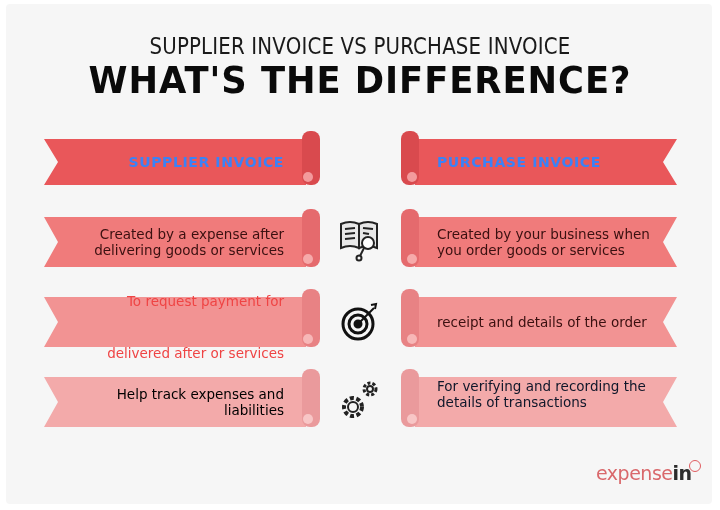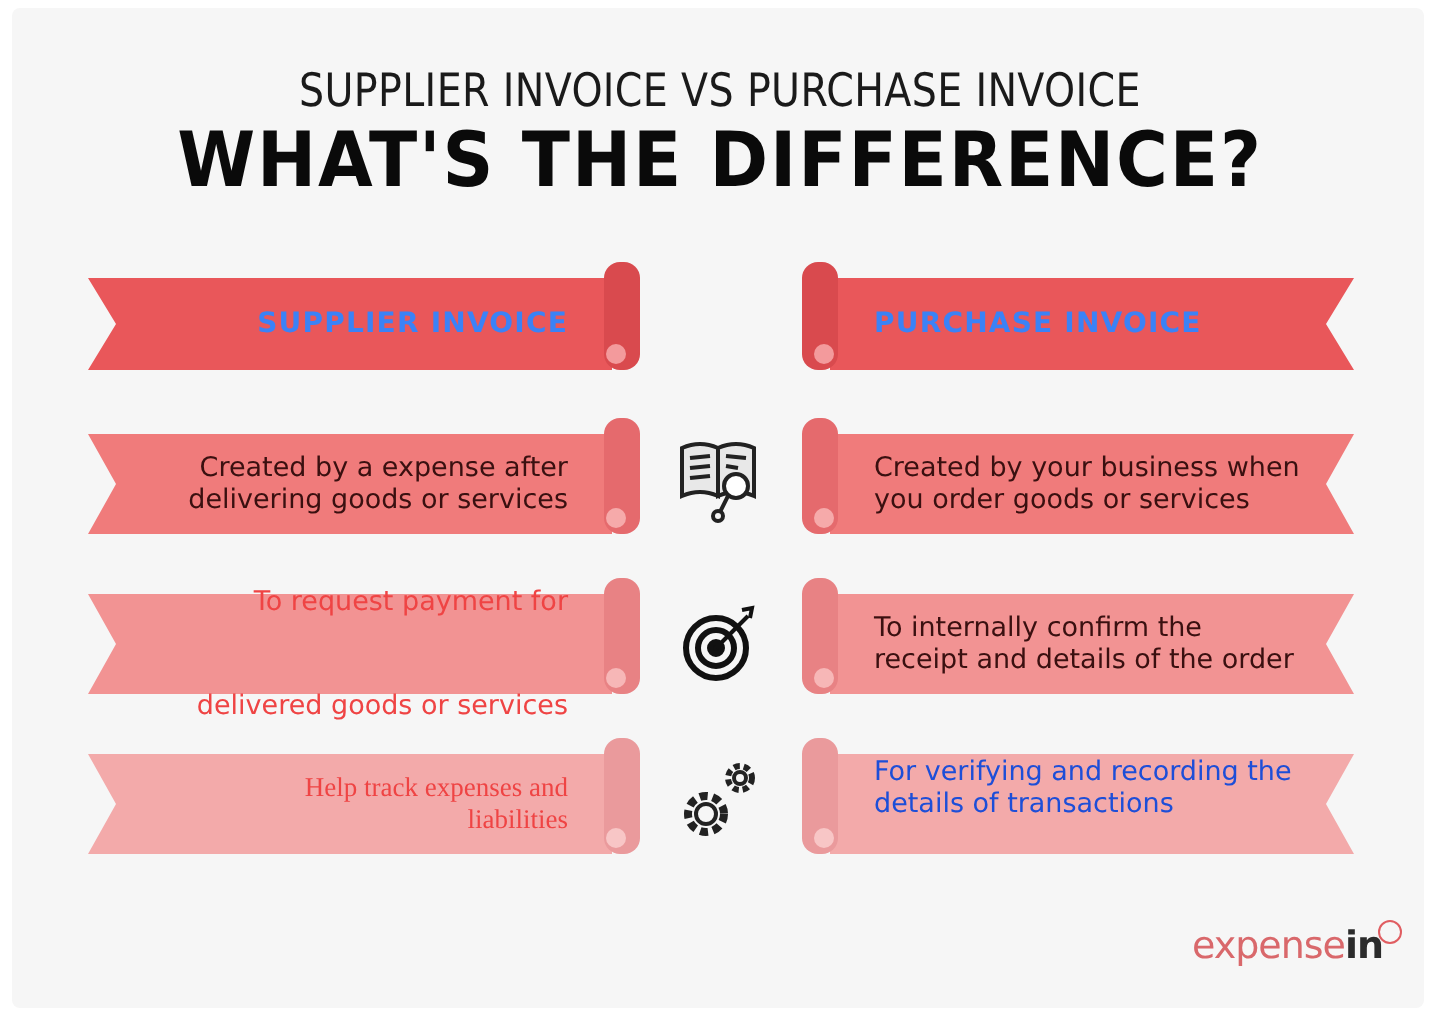--- a/index.html
+++ b/index.html
@@ -81,62 +81,61 @@
 </div>
 
 <div class="ribbon left" style="left:44px; top:289px; width:276px; height:58px;">
   <svg width="276" height="58" viewBox="0 0 276 58">
     <path d="M0 8 L262 8 L262 58 L0 58 L14 33 Z" fill="#f29393"></path>
     <rect x="258" y="0" width="18" height="58" rx="8" fill="#e88284"></rect>
     <circle cx="264" cy="50" r="5" fill="#f7b7b7"></circle>
   </svg>
   <div class="txt" style="top:8px; height:60px; color:#ef4444;gap:36px;">
     <span>To request payment for</span>
-    <span>delivered goods or services</span>
+    <span>delivered after or services</span>
   </div>
 </div>
 <div class="ribbon right" style="left:401px; top:289px; width:276px; height:58px;">
   <svg width="276" height="58" viewBox="0 0 276 58">
     <path d="M14 8 L276 8 L262 33 L276 58 L14 58 Z" fill="#f29393"></path>
     <rect x="0" y="0" width="18" height="58" rx="8" fill="#e88284"></rect>
     <circle cx="11" cy="50" r="5" fill="#f7b7b7"></circle>
   </svg>
   <div class="txt" style="top:8px; height:50px; color:#3a1010;">
-    <span>To internally confirm the</span>
     <span>receipt and details of the order</span>
   </div>
 </div>
 <div class="icon" style="top:300px;">
   <svg width="44" height="44" viewBox="0 0 44 44" fill="none" stroke="#111" stroke-width="3">
     <circle cx="20" cy="24" r="15"></circle>
     <circle cx="20" cy="24" r="9"></circle>
     <circle cx="20" cy="24" r="3" fill="#111"></circle>
     <line x1="20" y1="24" x2="36" y2="8" stroke-width="2"></line>
     <path d="M33 5 L38 4 L37 9" stroke-width="2"></path>
   </svg>
 </div>
 
 <div class="ribbon left" style="left:44px; top:369px; width:276px; height:58px;">
   <svg width="276" height="58" viewBox="0 0 276 58">
     <path d="M0 8 L262 8 L262 58 L0 58 L14 33 Z" fill="#f3aaaa"></path>
     <rect x="258" y="0" width="18" height="58" rx="8" fill="#ea9a9c"></rect>
     <circle cx="264" cy="50" r="5" fill="#f8c6c6"></circle>
   </svg>
-  <div class="txt" style="top:8px; height:50px; color:#ef4444;font-family:Liberation Serif, serif;">
+  <div class="txt" style="top:8px; height:50px; color:#000000;">
     <span>Help track expenses and</span>
     <span>liabilities</span>
   </div>
 </div>
 <div class="ribbon right" style="left:401px; top:369px; width:276px; height:58px;">
   <svg width="276" height="58" viewBox="0 0 276 58">
     <path d="M14 8 L276 8 L262 33 L276 58 L14 58 Z" fill="#f3aaaa"></path>
     <rect x="0" y="0" width="18" height="58" rx="8" fill="#ea9a9c"></rect>
     <circle cx="11" cy="50" r="5" fill="#f8c6c6"></circle>
   </svg>
-  <div class="txt" style="top:8px; height:34px; color:#1d4ed8;">
+  <div class="txt" style="top:8px; height:34px; color:#0f172a;">
     <span>For verifying and recording the</span>
     <span>details of transactions</span>
   </div>
 </div>
 <div class="icon" style="top:378px;">
   <svg width="44" height="44" viewBox="0 0 44 44" fill="none" stroke="#222" stroke-width="2">
     <circle cx="15" cy="29" r="9" stroke-dasharray="4 2.5" stroke-width="4"></circle>
     <circle cx="15" cy="29" r="5"></circle>
     <circle cx="32" cy="11" r="6" stroke-dasharray="3 2" stroke-width="3"></circle>
     <circle cx="32" cy="11" r="3"></circle>

